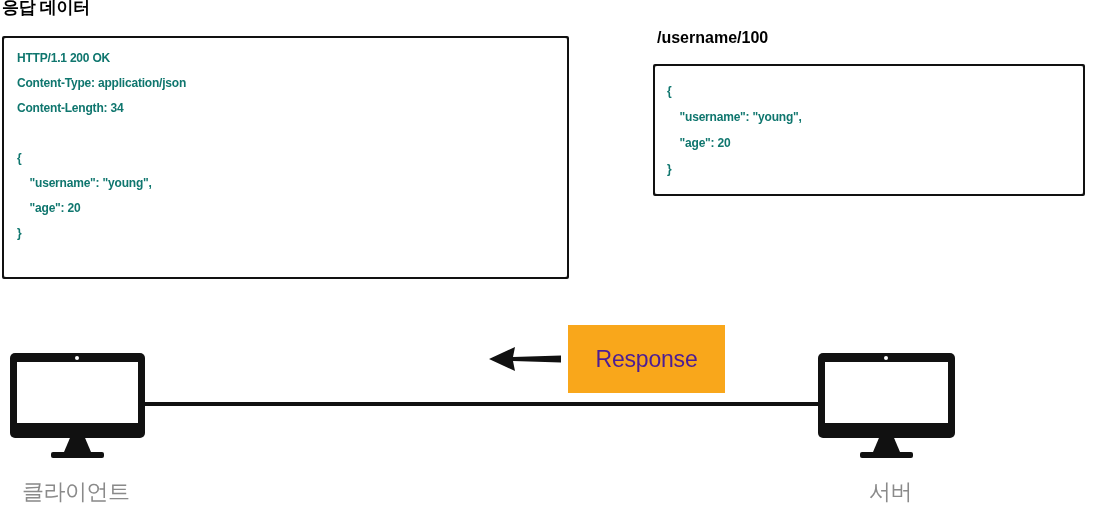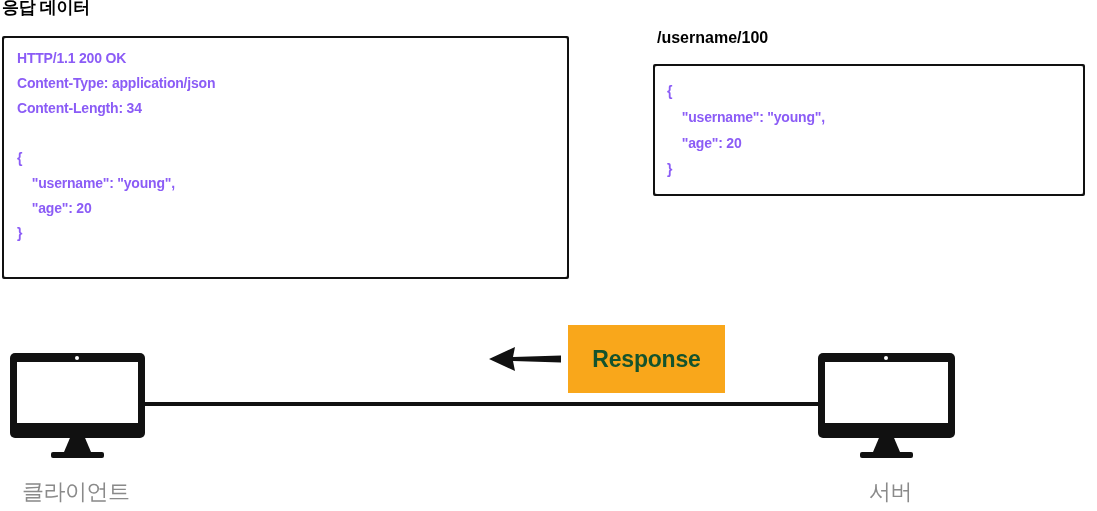--- a/index.html
+++ b/index.html
@@ -56,24 +56,24 @@
     top: 64px;
     width: 432px;
     height: 132px;
   }
 
   .code-block {
     position: absolute;
     left: 13px;
     top: 8px;
     right: 9px;
-    font-size: 14px;
+    font-size: 12px;
     font-weight: bold;
     line-height: 25px;
-    color: #8b5cf6;
+    color: #0f766e;
     white-space: pre;
     letter-spacing: -0.2px;
   }
   #payload-box .code-block {
     left: 12px;
     top: 12px;
     line-height: 26px;
   }
 
   
@@ -114,22 +114,22 @@
     top: 325px;
     width: 157px;
     height: 68px;
     background: #F9A71B;
     display: flex;
     align-items: center;
     justify-content: center;
   }
   .chip-text {
     font-size: 23px;
-    font-weight: bold;
-    color: #14532d;
+    font-weight: normal;
+    color: #4c1d95;
     letter-spacing: -0.2px;
   }
 
   
   .monitor { position: absolute; }
   .mon-bezel {
     position: absolute;
     left: 0; top: 0;
     width: 100%;
     background: #111111;

